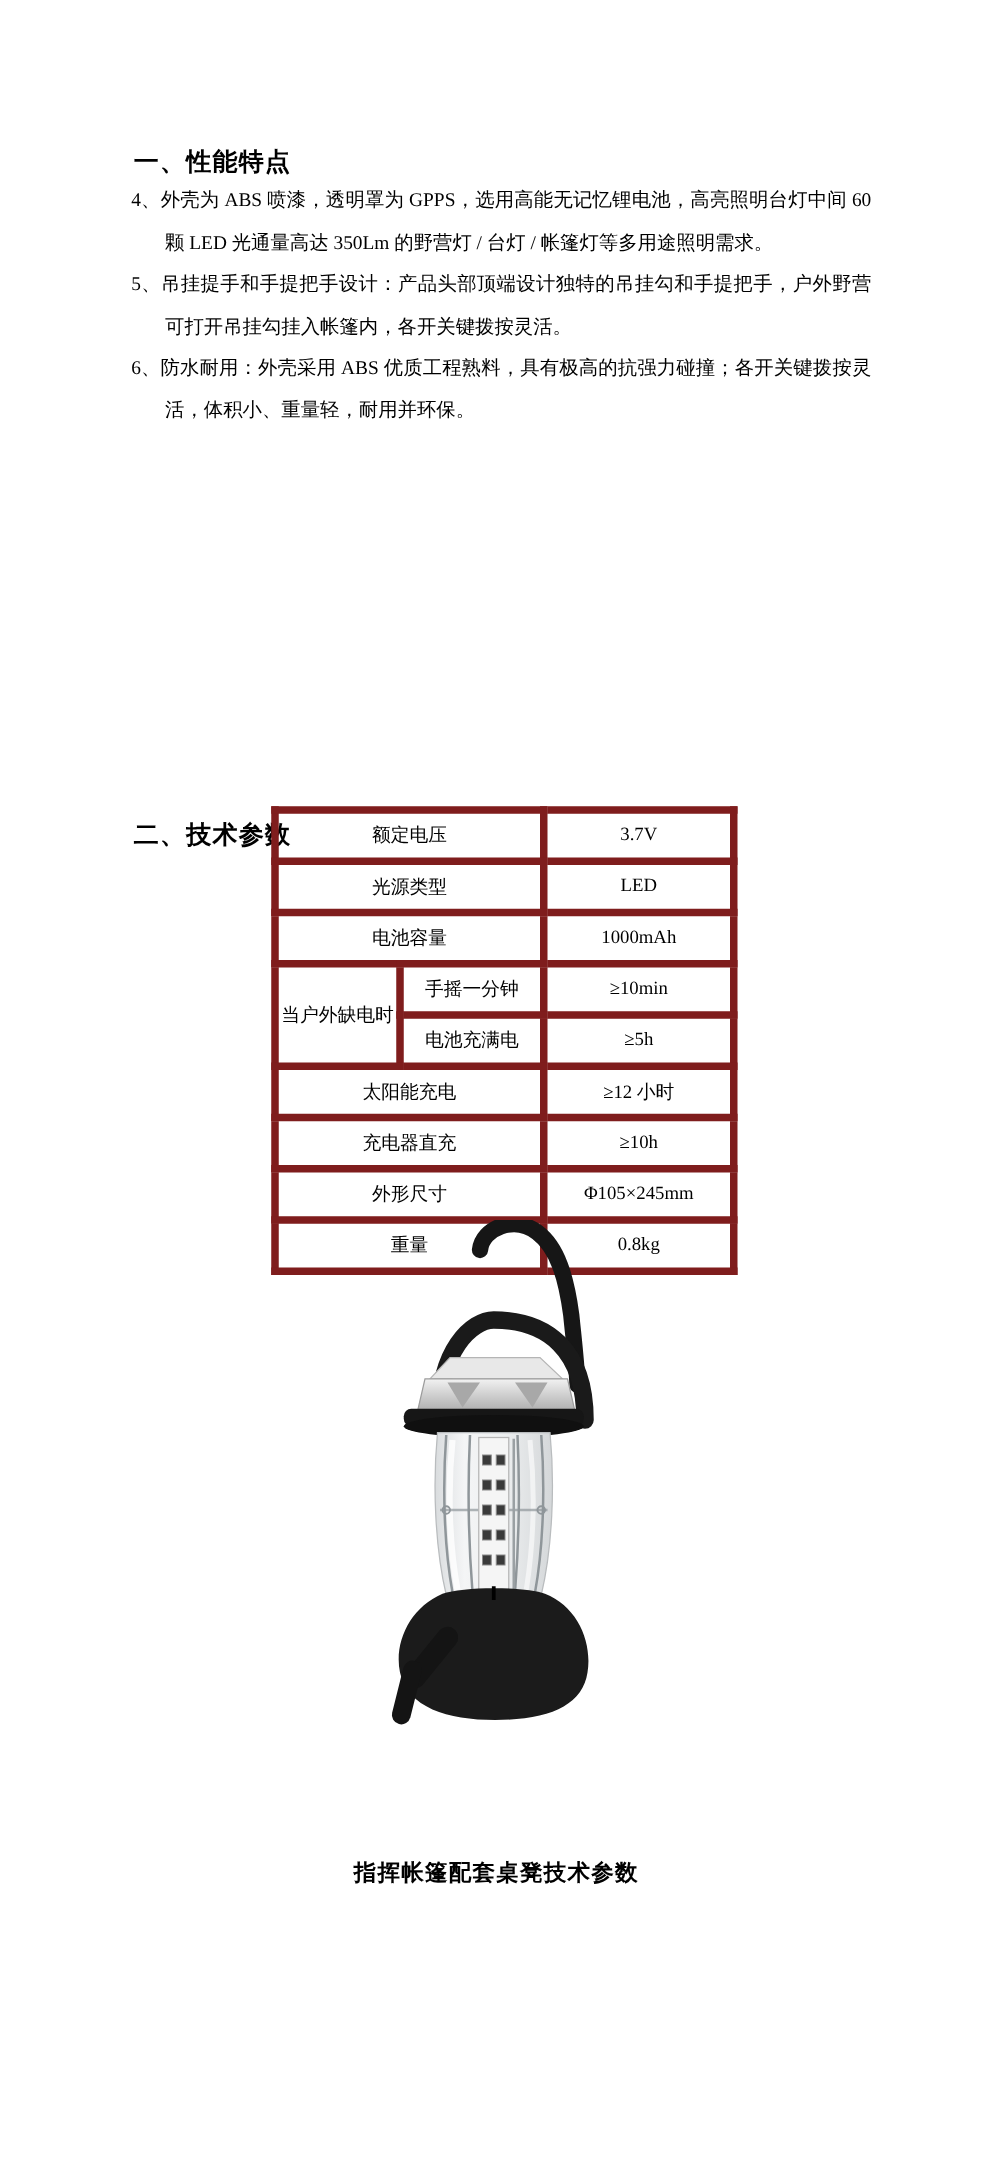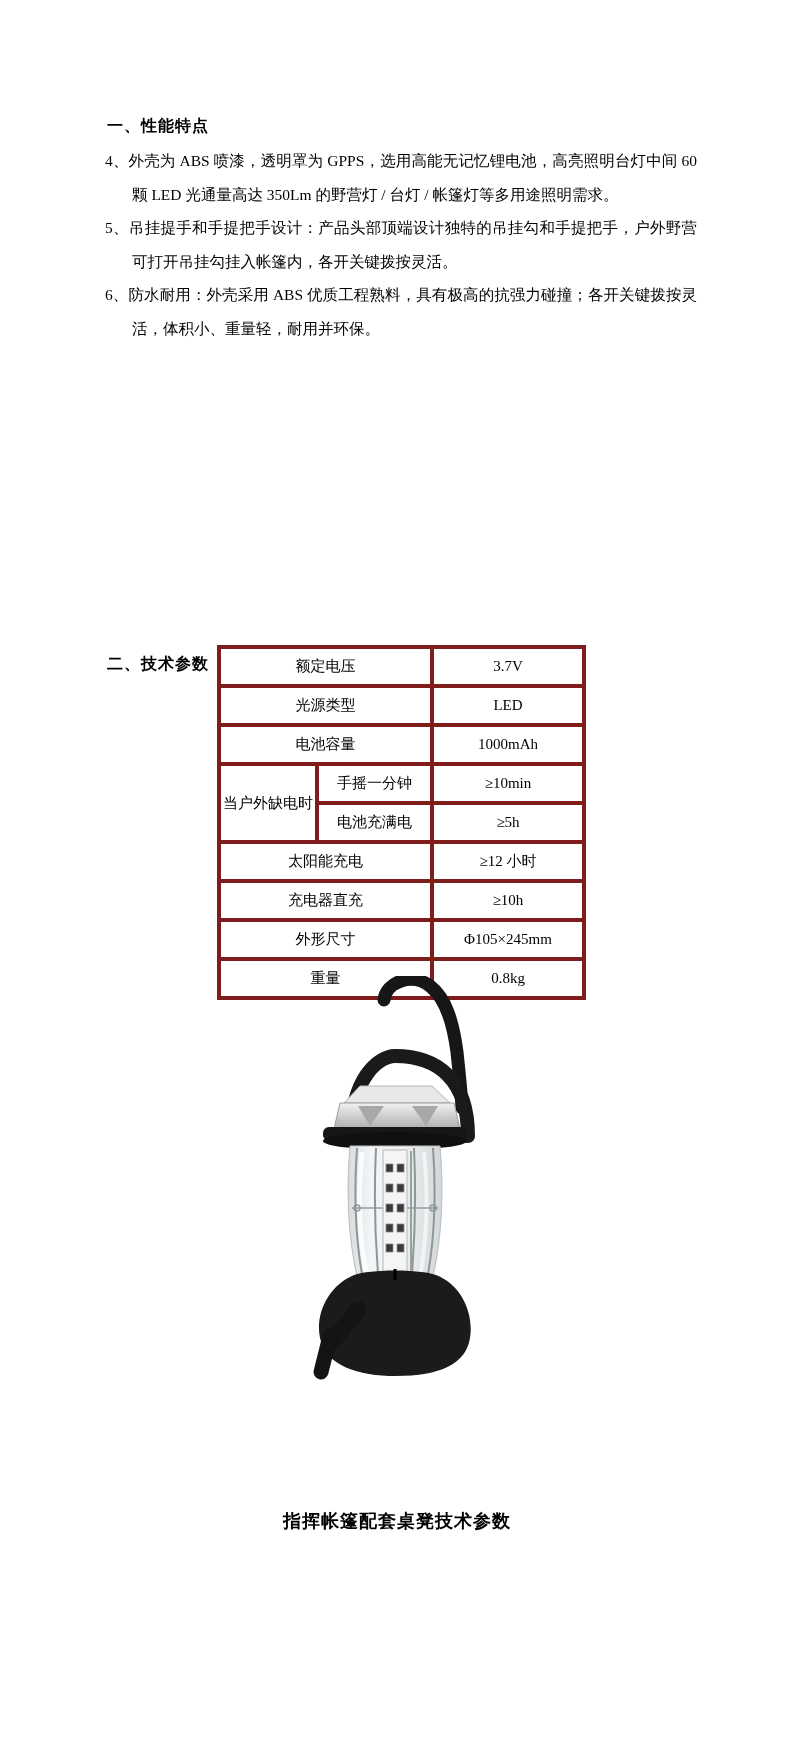--- a/index.html
+++ b/index.html
@@ -7,21 +7,21 @@
     width:794px; height:1743px;
     background:#ffffff;
     color:#000000;
     font-family:"Liberation Serif","DejaVu Serif",serif;
   }
   .page { position:relative; width:794px; height:1743px; overflow:hidden; background:#ffffff; }
 
   .section-heading {
     position:absolute;
     font-weight:bold;
-    font-size:16px;
+    font-size:20px;
     letter-spacing:1px;
     white-space:nowrap;
   }
   #features-heading { left:107px; top:116px; }
   #specs-heading    { left:107px; top:614px;margin-top:40px; }
 
   .feature-list {
     position:absolute;
     left:105px; top:144px;
     width:592px;
@@ -35,21 +35,21 @@
   }
   .feature-item .num { display:inline; }
 
   table.specs {
     position:absolute;
     left:217px; top:645px;
     border-collapse:collapse;
     table-layout:fixed;
   }
   table.specs td {
-    border:4px solid #7f1d1d;
+    border:6px solid #7f1d1d;
     text-align:center;
     vertical-align:middle;
     font-size:15px;
     height:35px;
     padding:0 2px;
     overflow:hidden;
     white-space:nowrap;
   }
 
   .lantern-wrap {
@@ -59,21 +59,20 @@
   }
 
   .footer-title {
     position:absolute;
     left:0; top:1486px;
     width:794px;
     text-align:center;
     font-weight:bold;
     font-size:18px;
     letter-spacing:1px;
-    margin-top:23px;
   }
 </style>
 </head>
 <body>
 
 <div class="page">
 
   <div class="section-heading" id="features-heading">一、性能特点</div>
 
   <div class="feature-list">

